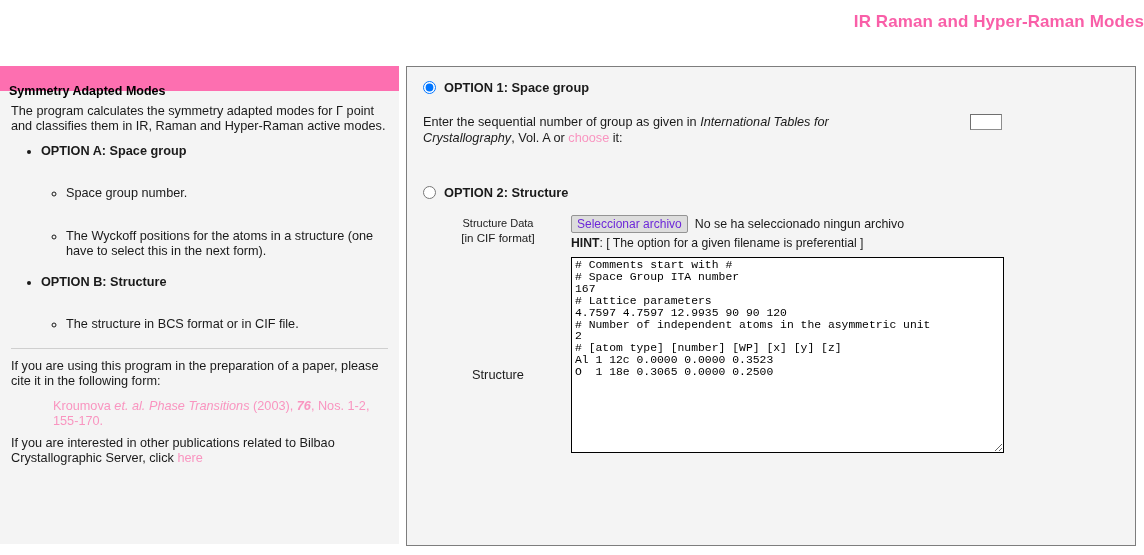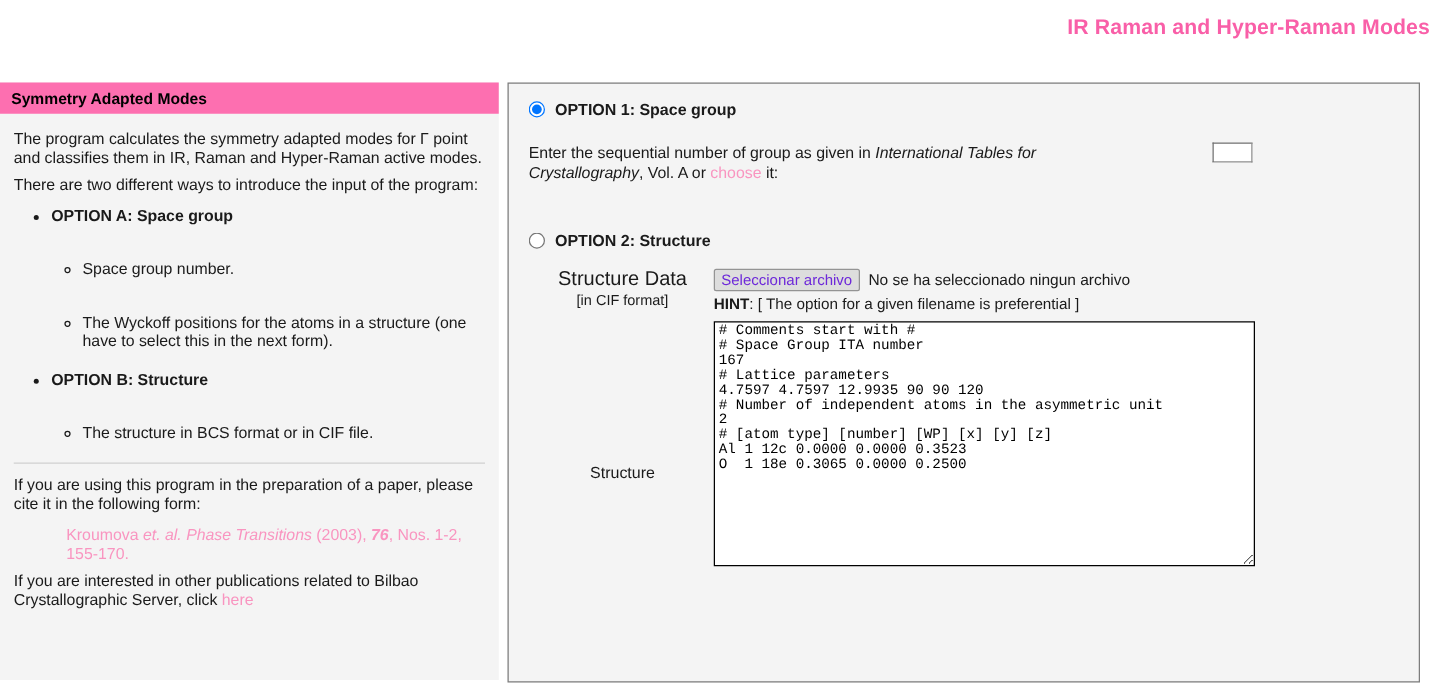--- a/index.html
+++ b/index.html
@@ -36,21 +36,21 @@
     top: 0; left: 0;
     width: 399px;
     height: 478px;
     background: #f4f4f4;
   }
   #sidebar-header {
     background: #fd6fb0;
     color: #000;
     font-weight: bold;
     font-size: 12.5px;
-    padding: 6px 0 6px 9px;
+    padding: 18px 0 6px 9px;
     height: 25px;
   }
   #sidebar-body {
     padding: 6px 11px 0 11px;
   }
   #sidebar-body p {
     margin: 7px 0 0 0;
     line-height: 15px;
     font-size: 12.7px;
   }
@@ -141,21 +141,21 @@
   }
   #struct-grid {
     display: flex;
     margin: 15px 0 0 0;
   }
   #struct-labels {
     width: 146px;
     text-align: center;
     padding-left: 36px;
   }
-  #lbl-structure-data { font-size: 16px; }
+  #lbl-structure-data { font-size: 11px; }
   #lbl-cif { font-size: 11.6px; display:block; margin-top: 1px; }
   #lbl-structure {
     font-size: 12.8px;
     margin-top: 123px;
   }
   #struct-fields { padding-left: 18px; }
   .filerow {
     display: flex;
     align-items: center;
     height: 18px;
@@ -200,21 +200,20 @@
 <body>
 
 <div id="page-title">IR Raman and Hyper-Raman Modes</div>
 
 <div id="layout">
 
   <div id="sidebar">
     <div id="sidebar-header">Symmetry Adapted Modes</div>
     <div id="sidebar-body">
       <p>The program calculates the symmetry adapted modes for Γ point and classifies them in IR, Raman and Hyper-Raman active modes.</p>
-      <p>There are two different ways to introduce the input of the program:</p>
 
       <ul class="lvl1">
         <li>
           <span>OPTION A: Space group</span>
           <ul class="lvl2">
             <li>Space group number.</li>
             <li>The Wyckoff positions for the atoms in a structure (one have to select this in the next form).</li>
           </ul>
         </li>
         <li>

